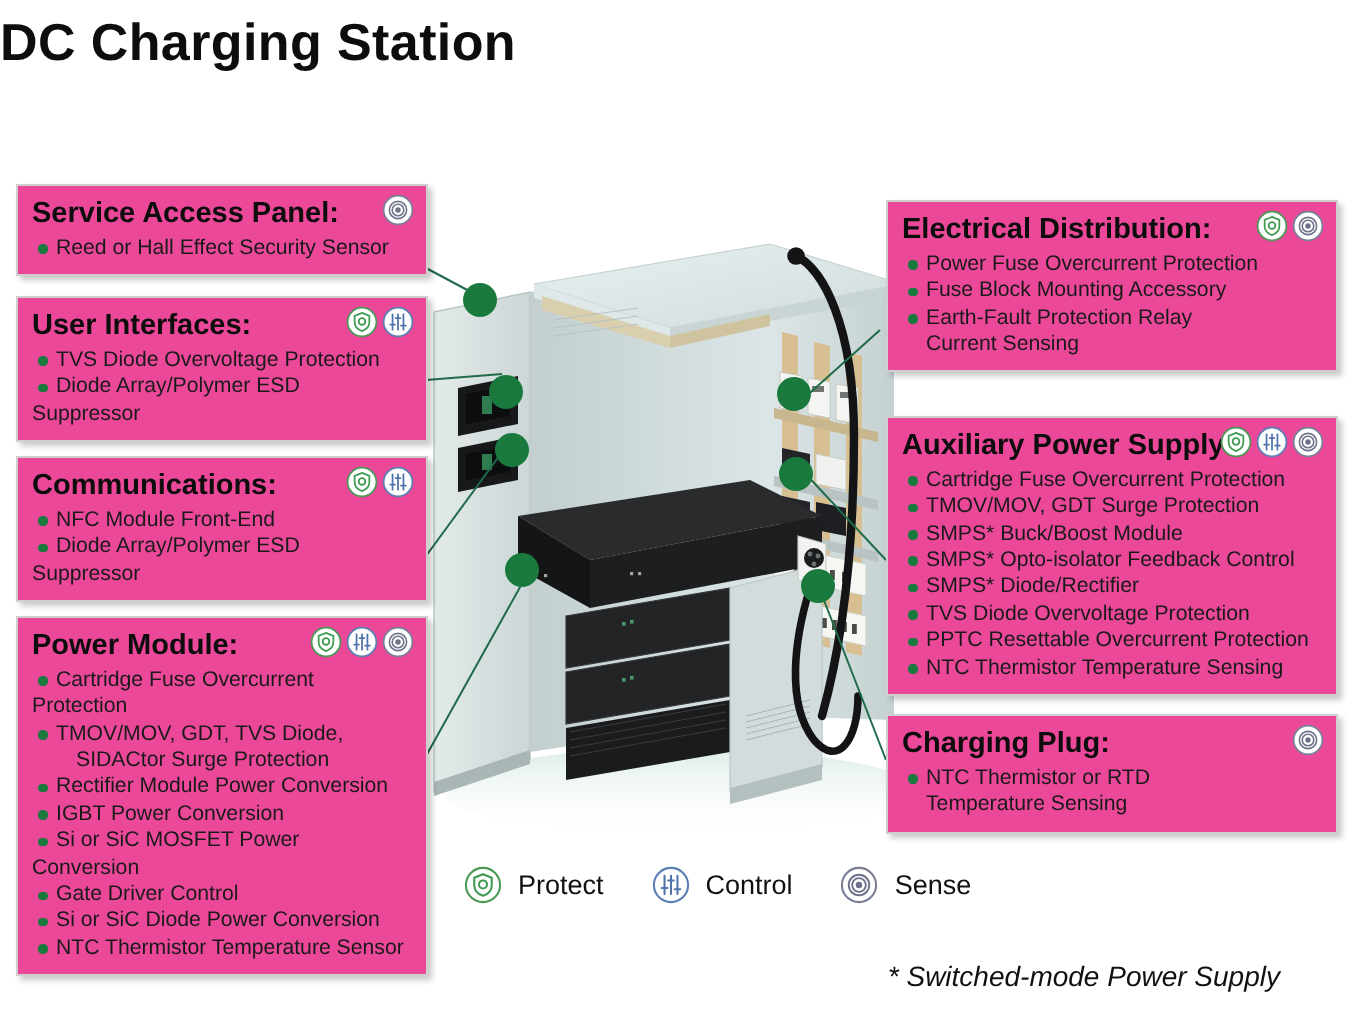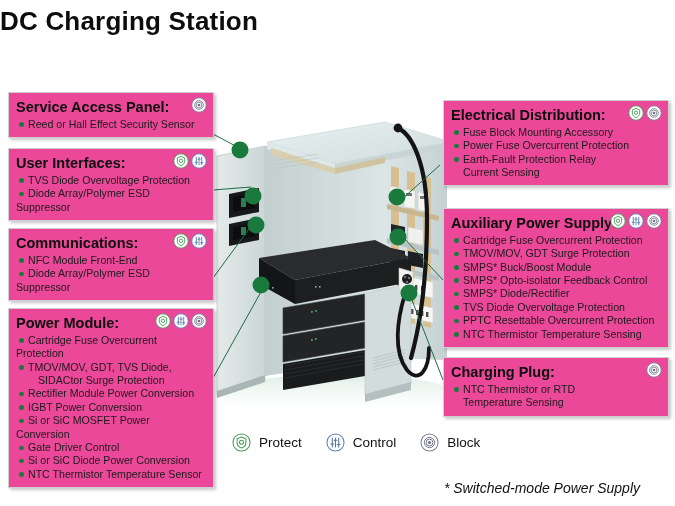--- a/index.html
+++ b/index.html
@@ -449,22 +449,22 @@
       <circle cx="10" cy="10" r="1.7" fill="#6e7289"></circle>
       <path d="M6.4,10 a3.6,3.6 0 0 1 7.2,0" fill="none" stroke="#6e7289" stroke-width="1"></path>
       <path d="M4.6,10 a5.4,5.4 0 0 1 10.8,0" fill="none" stroke="#6e7289" stroke-width="1"></path>
       <path d="M6.4,10 a3.6,3.6 0 0 0 7.2,0" fill="none" stroke="#6e7289" stroke-width="1"></path>
       <path d="M4.6,10 a5.4,5.4 0 0 0 10.8,0" fill="none" stroke="#6e7289" stroke-width="1"></path>
         </svg>
     </span>
   </div>
   <div class="panel-head">Electrical Distribution:</div>
   <ul>
+    <li>Power Fuse Overcurrent Protection</li>
     <li>Fuse Block Mounting  Accessory</li>
-    <li>Power Fuse Overcurrent Protection</li>
     <li>Earth-Fault  Protection Relay</li>
     <li class="cont">Current Sensing</li>
   </ul>
 </div>
 
 <div class="panel" id="p5" style="left:443px; top:208px; width:226px;">
   <div class="panel-icons">
     <span class="ic">
       <svg viewBox="0 0 20 20">
           <circle cx="10" cy="10" r="9" fill="#fff" stroke="#4a9a55" stroke-width="1.1"></circle>
@@ -562,17 +562,17 @@
     <span class="ic">
       <svg viewBox="0 0 20 20">
           <circle cx="10" cy="10" r="9" fill="#fff" stroke="#7b7f96" stroke-width="1.1"></circle>
       <circle cx="10" cy="10" r="1.7" fill="#6e7289"></circle>
       <path d="M6.4,10 a3.6,3.6 0 0 1 7.2,0" fill="none" stroke="#6e7289" stroke-width="1"></path>
       <path d="M4.6,10 a5.4,5.4 0 0 1 10.8,0" fill="none" stroke="#6e7289" stroke-width="1"></path>
       <path d="M6.4,10 a3.6,3.6 0 0 0 7.2,0" fill="none" stroke="#6e7289" stroke-width="1"></path>
       <path d="M4.6,10 a5.4,5.4 0 0 0 10.8,0" fill="none" stroke="#6e7289" stroke-width="1"></path>
         </svg>
     </span>
-    <span>Block</span>
+    <span>Sense</span>
   </div>
 </div>
 
 <div id="footnote">* Switched-mode Power Supply</div>
 
 </body></html>

